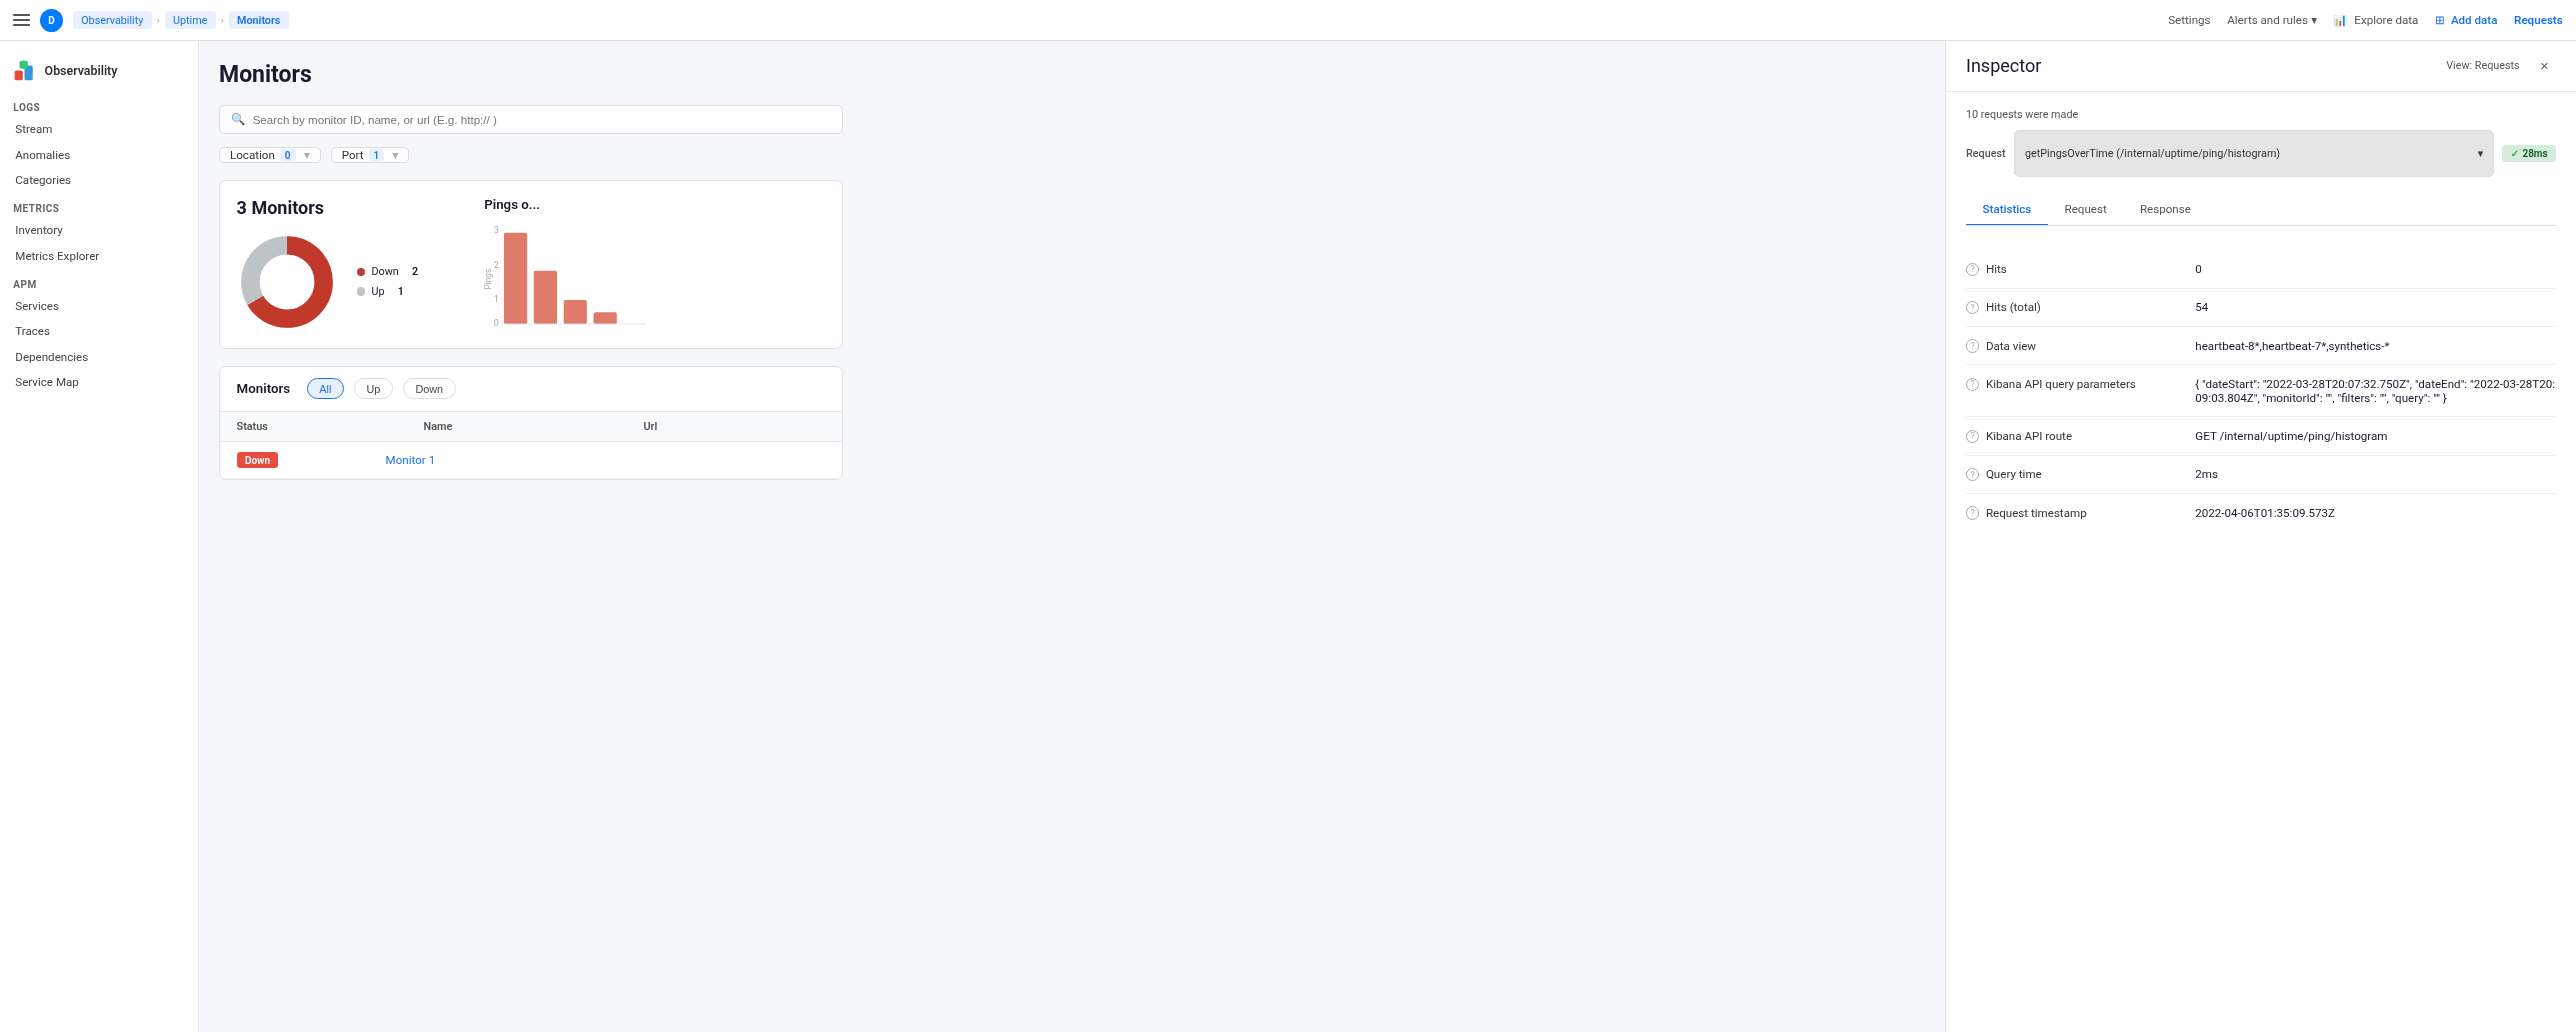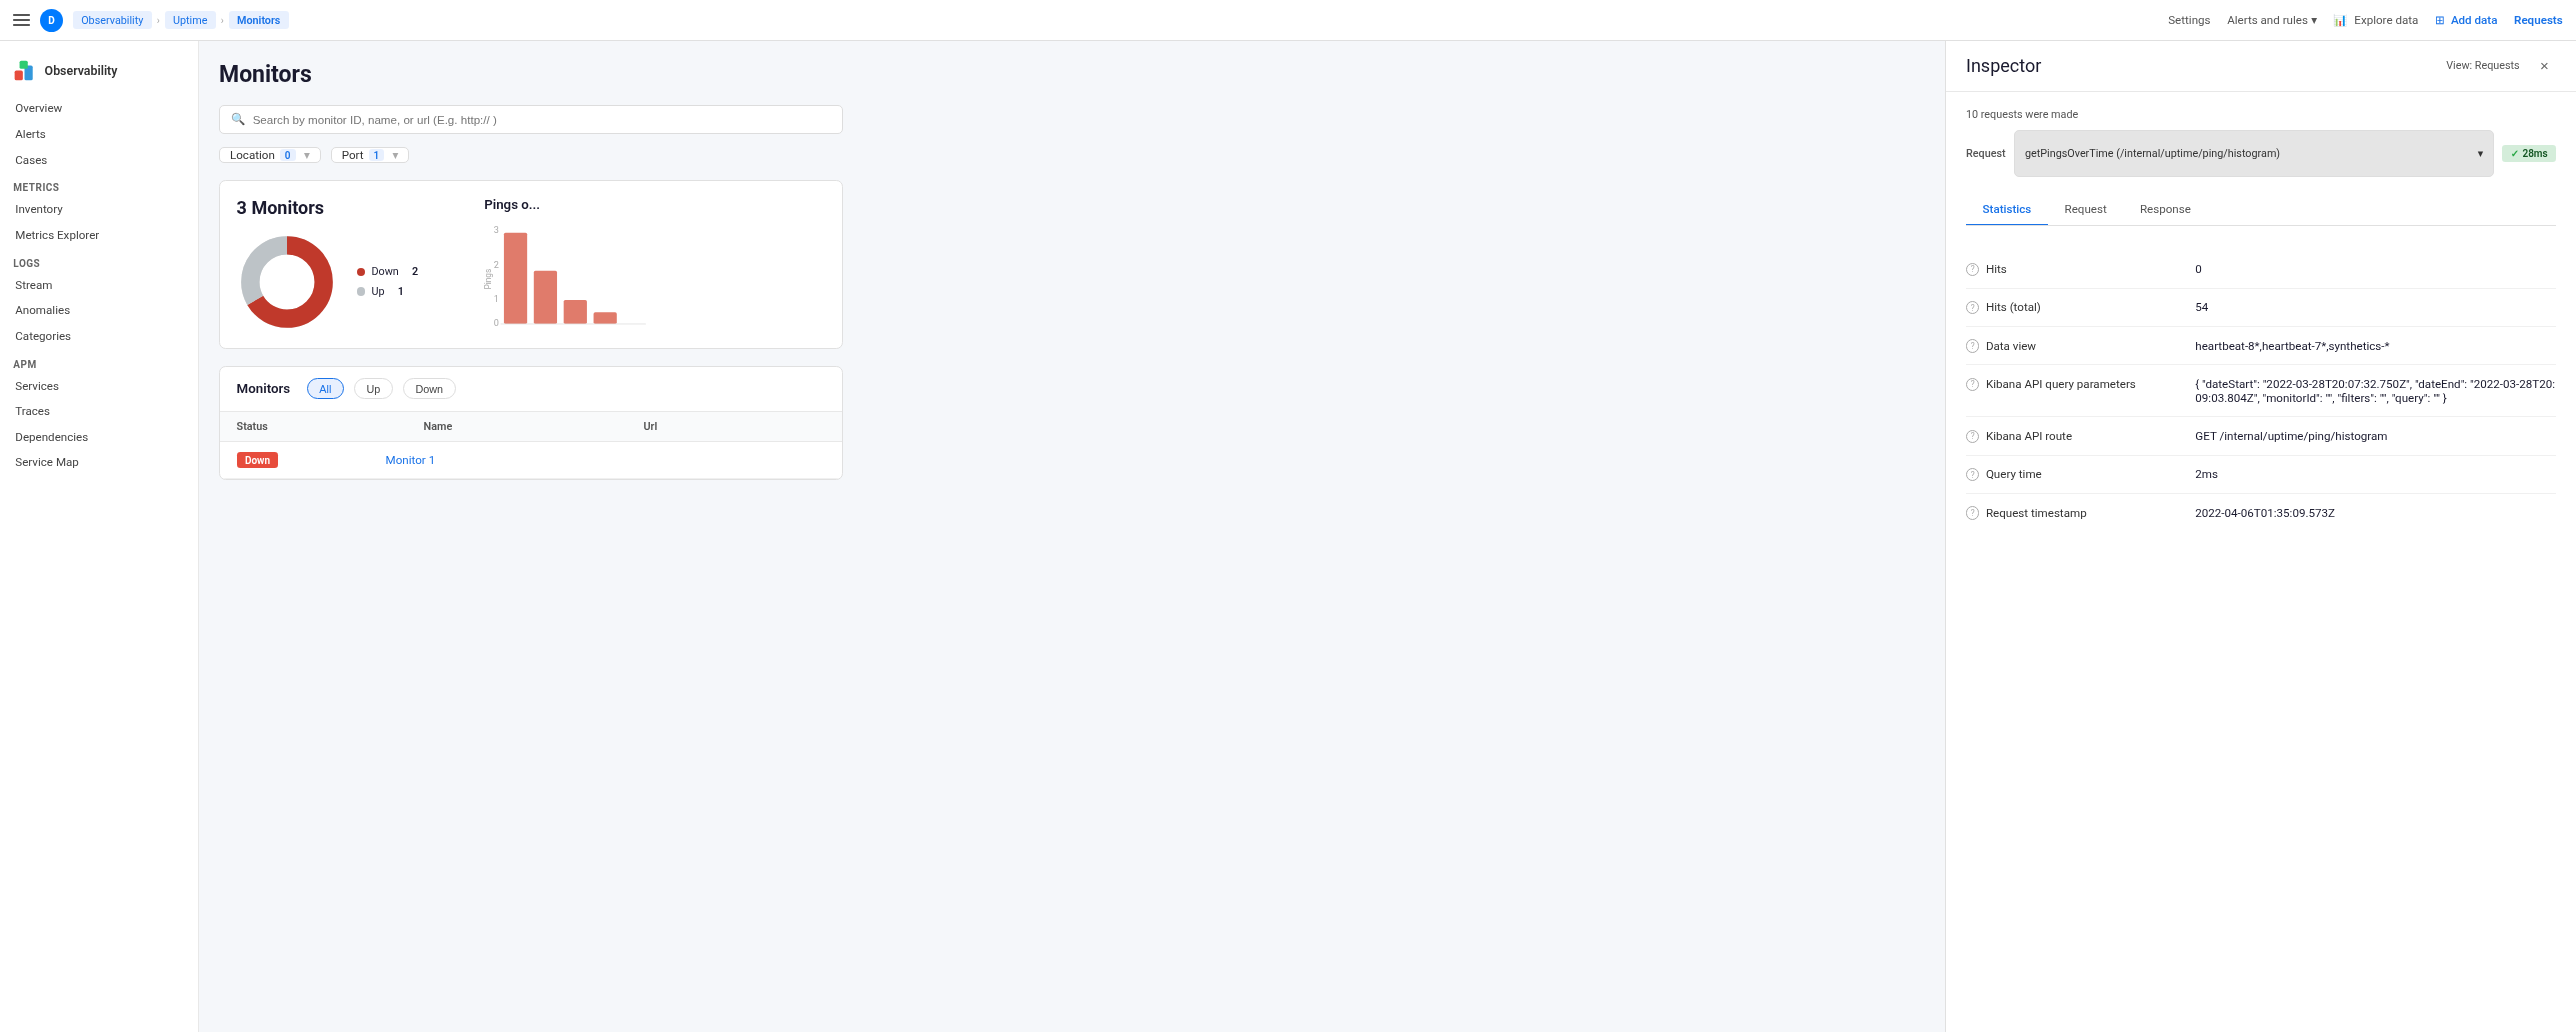--- a/index.html
+++ b/index.html
@@ -148,52 +148,41 @@
     <div class="sidebar">
       <div class="sidebar-brand">
         <svg class="brand-icon" viewBox="0 0 28 28">
           <rect x="2" y="14" width="10" height="12" rx="2" fill="#e74c3c"></rect>
           <rect x="14" y="8" width="10" height="18" rx="2" fill="#3498db"></rect>
           <rect x="8" y="2" width="10" height="10" rx="2" fill="#2ecc71"></rect>
         </svg>
         <span class="brand-name">Observability</span>
       </div>
 
+
       <div class="sidebar-section">
-        <div class="sidebar-item">
-          <span>Overview</span>
-        </div>
-        <div class="sidebar-item">
-          <span>Alerts</span>
-        </div>
-        <div class="sidebar-item">
-          <span>Cases</span>
+        <div class="sidebar-section-title">Logs</div>
+        <div class="sidebar-item">
+          <span>Stream</span>
+        </div>
+        <div class="sidebar-item">
+          <span>Anomalies</span>
+        </div>
+        <div class="sidebar-item">
+          <span>Categories</span>
         </div>
       </div>
 
       <div class="sidebar-section">
         <div class="sidebar-section-title">Metrics</div>
         <div class="sidebar-item">
           <span>Inventory</span>
         </div>
         <div class="sidebar-item">
           <span>Metrics Explorer</span>
-        </div>
-      </div>
-
-      <div class="sidebar-section">
-        <div class="sidebar-section-title">Logs</div>
-        <div class="sidebar-item">
-          <span>Stream</span>
-        </div>
-        <div class="sidebar-item">
-          <span>Anomalies</span>
-        </div>
-        <div class="sidebar-item">
-          <span>Categories</span>
         </div>
       </div>
 
       <div class="sidebar-section">
         <div class="sidebar-section-title">APM</div>
         <div class="sidebar-item">
           <span>Services</span>
         </div>
         <div class="sidebar-item">
           <span>Traces</span>

